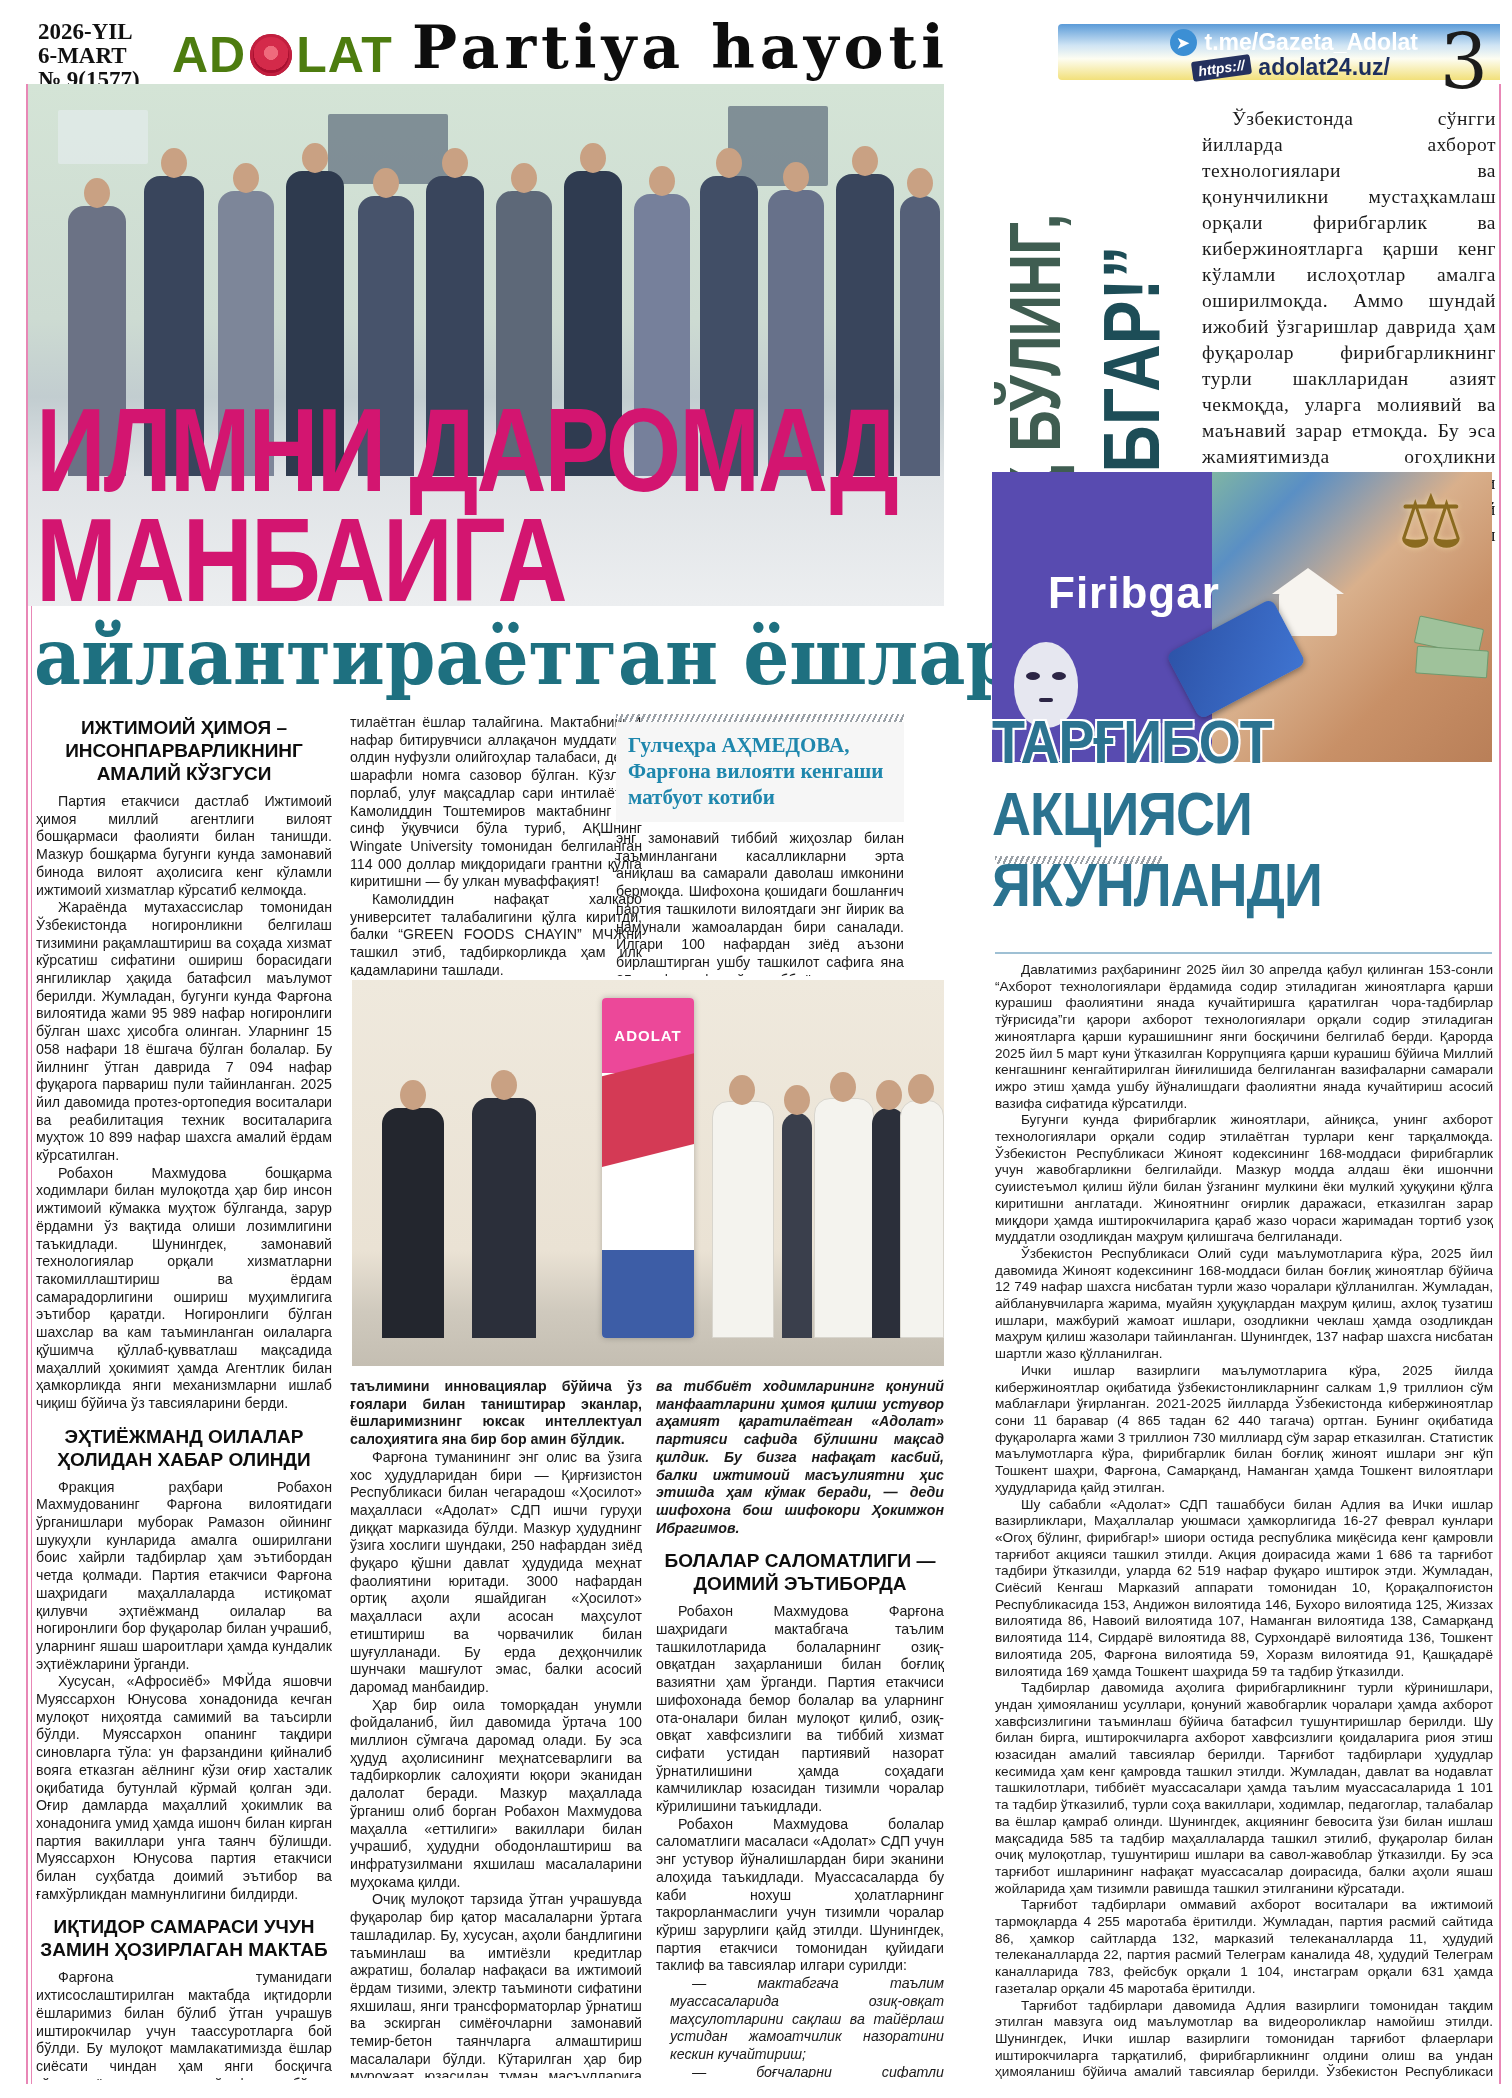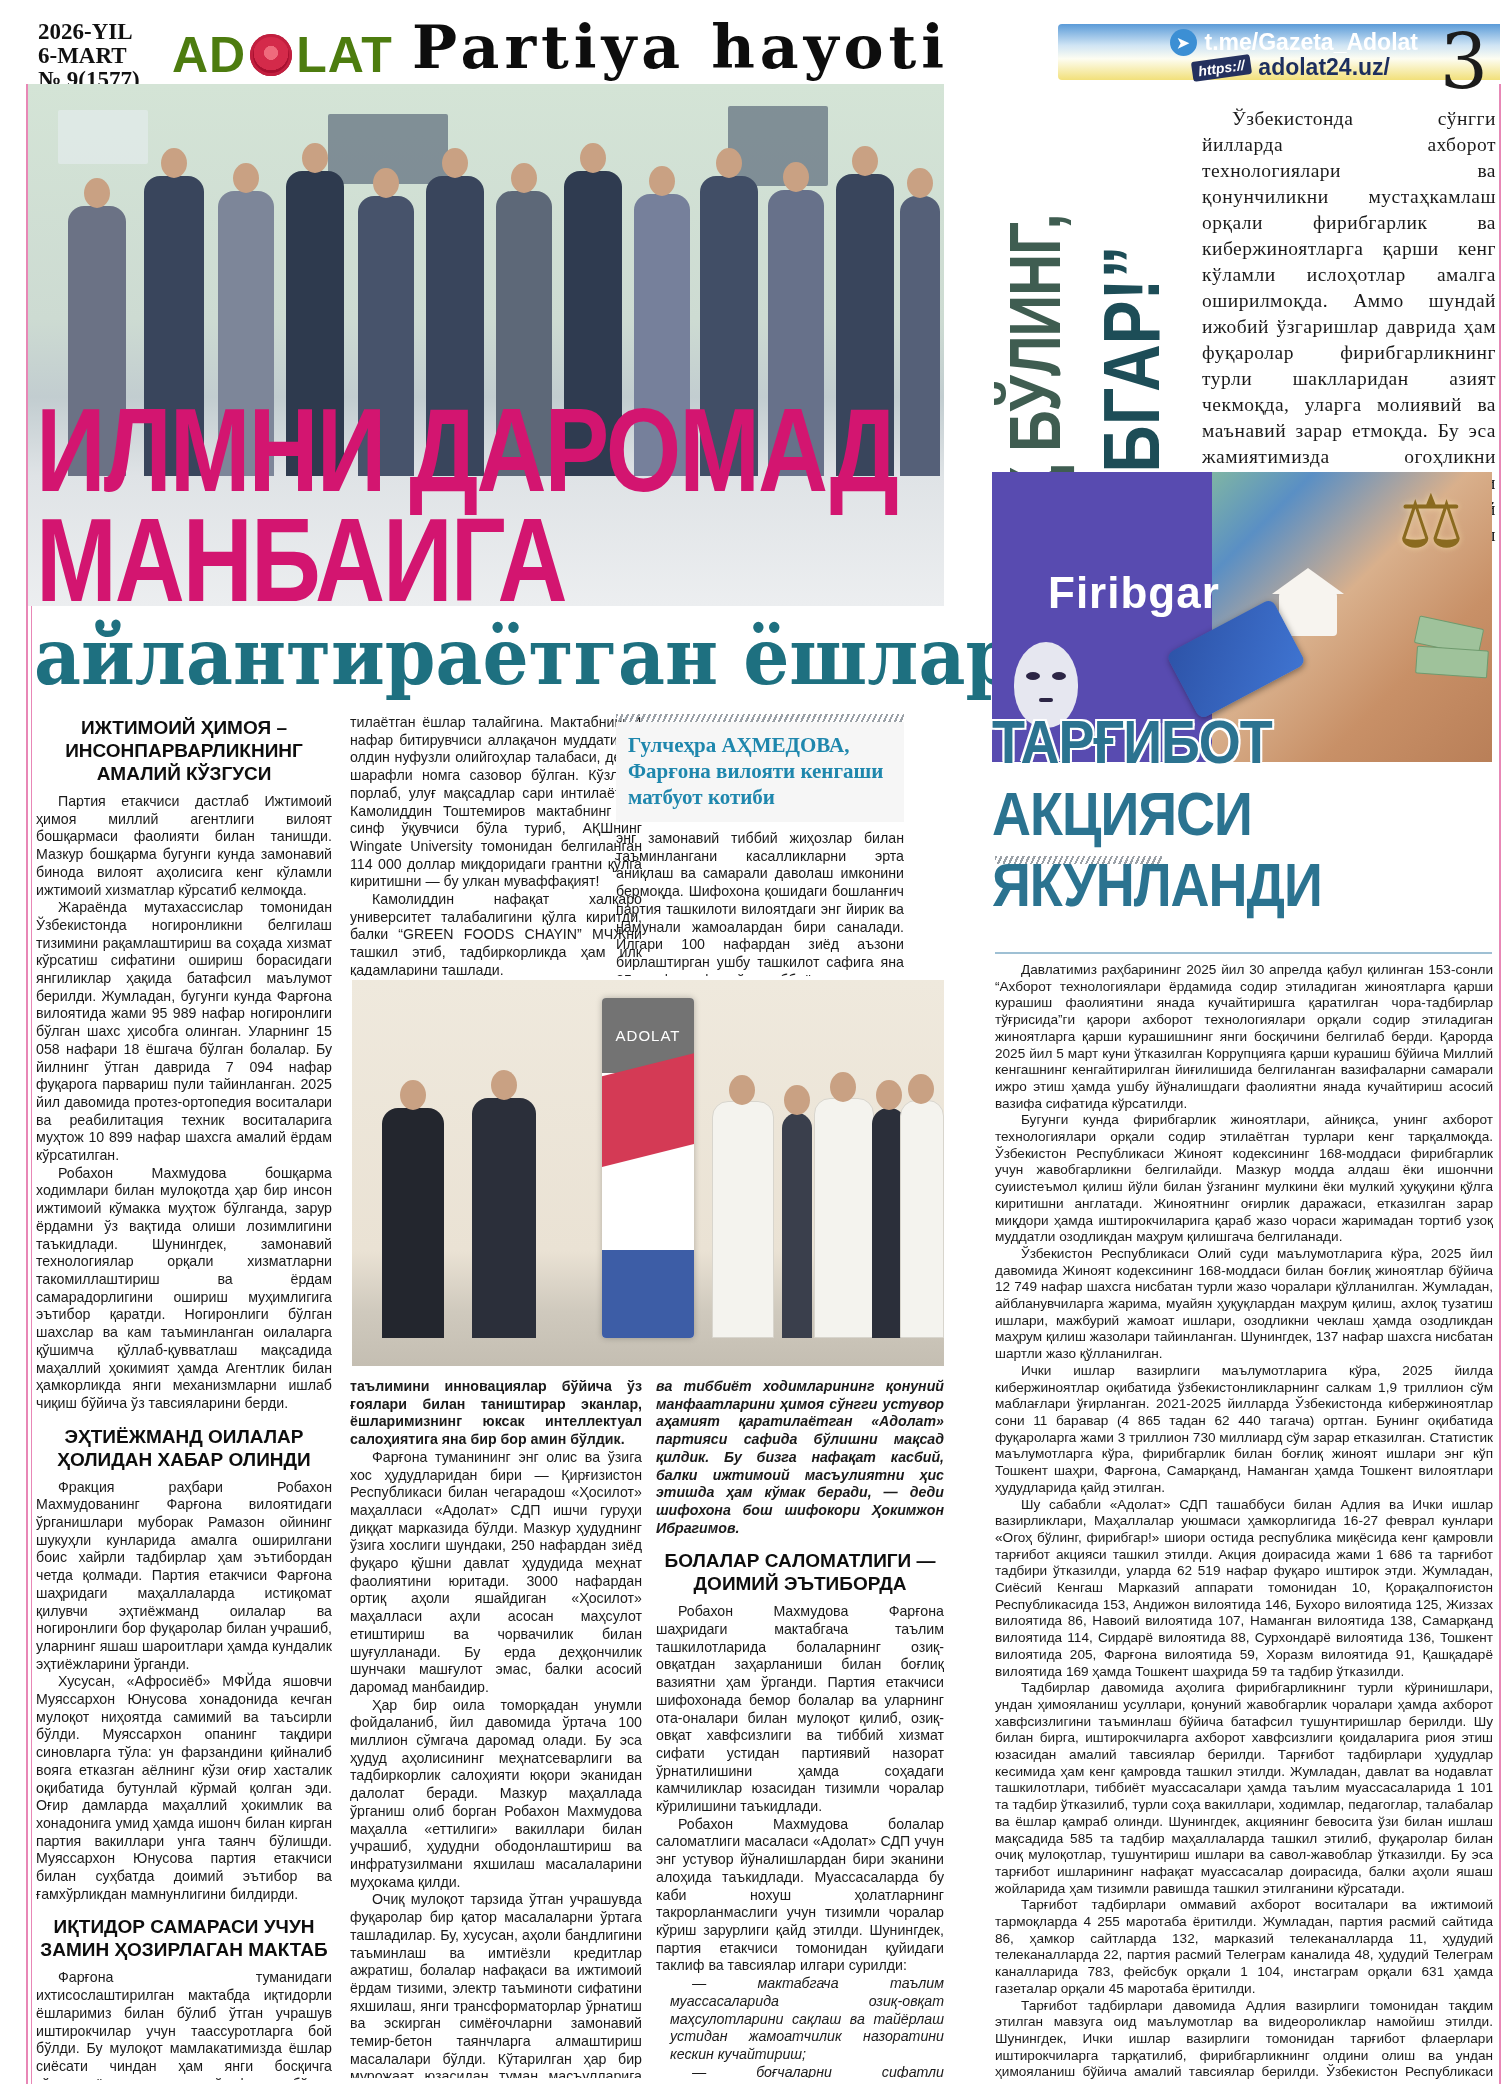--- a/index.html
+++ b/index.html
@@ -23,22 +23,22 @@
   .https-badge{background:#24315e;color:#fff;font-style:italic;font-size:14px;font-weight:700;
                padding:2px 6px;border-radius:3px;transform:rotate(-8deg);display:inline-block;}
   .pageno{font-family:"DejaVu Serif",serif;font-size:76px;font-weight:400;color:#1c1c1c;line-height:60px;}
   
   .photo1{background:linear-gradient(180deg,#d4e4d6 0%,#cddbd2 45%,#c2cdd0 60%,#dfe3e6 75%,#eceef0 100%);overflow:hidden;}
   .photo2{background:linear-gradient(180deg,#efe9dd 0%,#eae2d4 70%,#cfc9bd 86%,#c4beb2 100%);overflow:hidden;}
   .person{position:absolute;border-radius:16px 16px 0 0;}
   .head{position:absolute;border-radius:50%;background:#c9a183;}
   .frame{position:absolute;background:#3d4a63;opacity:.55;border-radius:2px;}
   .banner{position:absolute;background:#fff;border-radius:4px;overflow:hidden;box-shadow:0 0 6px rgba(0,0,0,.25);}
-  .banner .b-top{height:22%;background:#737373;display:flex;align-items:center;justify-content:center;
-                 color:#fff;font-weight:400;font-size:15px;letter-spacing:1px;}
+  .banner .b-top{height:22%;background:#ec4899;display:flex;align-items:center;justify-content:center;
+                 color:#fff;font-weight:700;font-size:15px;letter-spacing:1px;}
   .banner .b-red{position:absolute;left:-20%;top:20%;width:140%;height:26%;background:#d43a55;transform:rotate(-14deg);}
   .banner .b-bot{position:absolute;bottom:0;width:100%;height:26%;background:#3d5da6;}
   
   .mag{font-weight:800;color:#d31570;font-size:97px;letter-spacing:-2px;line-height:95px;
        transform:scale(1,1.22);transform-origin:0 0;white-space:nowrap;}
   .teal-sub{font-family:"DejaVu Serif",serif;font-weight:700;color:#1e7080;font-size:74px;
             letter-spacing:0px;white-space:nowrap;transform:scale(.98,1.05);transform-origin:0 0;}
   
   .tcol{overflow:hidden;font-size:14.2px;line-height:17.7px;text-align:justify;}
   .tcol p{margin:0;text-indent:22px;}
@@ -220,21 +220,21 @@
     <p class="cap">таълимини инновациялар бўйича ўз ғоялари билан таништирар эканлар, ёшларимизнинг юксак интеллектуал салоҳиятига яна бир бор амин бўлдик.</p>
     <div>
         <p>Фарғона туманининг энг олис ва ўзига хос ҳудудларидан бири — Қирғизистон Республикаси билан чегарадош «Ҳосилот» маҳалласи «Адолат» СДП ишчи гуруҳи диққат марказида бўлди. Мазкур ҳудуднинг ўзига хослиги шундаки, 250 нафардан зиёд фуқаро қўшни давлат ҳудудида меҳнат фаолиятини юритади. 3000 нафардан ортиқ аҳоли яшайдиган «Ҳосилот» маҳалласи аҳли асосан маҳсулот етиштириш ва чорвачилик билан шуғулланади. Бу ерда деҳқончилик шунчаки машғулот эмас, балки асосий даромад манбаидир.</p>
         <p>Ҳар бир оила томорқадан унумли фойдаланиб, йил давомида ўртача 100 миллион сўмгача даромад олади. Бу эса ҳудуд аҳолисининг меҳнатсеварлиги ва тадбиркорлик салоҳияти юқори эканидан далолат беради. Мазкур маҳаллада ўрганиш олиб борган Робахон Махмудова маҳалла «еттилиги» вакиллари билан учрашиб, ҳудудни ободонлаштириш ва инфратузилмани яхшилаш масалаларини муҳокама қилди.</p>
         <p>Очиқ мулоқот тарзида ўтган учрашувда фуқаролар бир қатор масалаларни ўртага ташладилар. Бу, хусусан, аҳоли бандлигини таъминлаш ва имтиёзли кредитлар ажратиш, болалар нафақаси ва ижтимоий ёрдам тизими, электр таъминоти сифатини яхшилаш, янги трансформаторлар ўрнатиш ва эскирган симёғочларни замонавий темир-бетон таянчларга алмаштириш масалалари бўлди. Кўтарилган ҳар бир мурожаат юзасидан туман масъулларига тегишли тавсиялар берилди.</p>
       </div>
 
   </div>
 
   <div class="abs tcol" style="left:656px;top:1378px;width:288px;height:700px;">
-    <p class="capem">ва тиббиёт ходимларининг қонуний манфаатларини ҳимоя сўнгги устувор аҳамият қаратилаётган «Адолат» партияси сафида бўлишни мақсад қилдик. Бу бизга нафақат касбий, балки ижтимоий масъулиятни ҳис этишда ҳам кўмак беради, — деди шифохона бош шифокори Ҳокимжон Ибрагимов.</p>
+    <p class="capem">ва тиббиёт ходимларининг қонуний манфаатларини ҳимоя қилиш устувор аҳамият қаратилаётган «Адолат» партияси сафида бўлишни мақсад қилдик. Бу бизга нафақат касбий, балки ижтимоий масъулиятни ҳис этишда ҳам кўмак беради, — деди шифохона бош шифокори Ҳокимжон Ибрагимов.</p>
     <h3 class="colhead">БОЛАЛАР САЛОМАТЛИГИ —
 ДОИМИЙ ЭЪТИБОРДА</h3>
     <div>
         <p>Робахон Махмудова Фарғона шаҳридаги мактабгача таълим ташкилотларида болаларнинг озиқ-овқатдан заҳарланиши билан боғлиқ вазиятни ҳам ўрганди. Партия етакчиси шифохонада бемор болалар ва уларнинг ота-оналари билан мулоқот қилиб, озиқ-овқат хавфсизлиги ва тиббий хизмат сифати устидан партиявий назорат ўрнатилишини ҳамда соҳадаги камчиликлар юзасидан тизимли чоралар кўрилишини таъкидлади.</p>
         <p>Робахон Махмудова болалар саломатлиги масаласи «Адолат» СДП учун энг устувор йўналишлардан бири эканини алоҳида таъкидлади. Муассасаларда бу каби нохуш ҳолатларнинг такрорланмаслиги учун тизимли чоралар кўриш зарурлиги қайд этилди. Шунингдек, партия етакчиси томонидан қуйидаги таклиф ва тавсиялар илгари сурилди:</p>
         <p class="em">— мактабгача таълим муассасаларида озиқ-овқат маҳсулотларини сақлаш ва тайёрлаш устидан жамоатчилик назоратини кескин кучайтириш;</p>
         <p class="em">— боғчаларни сифатли маҳсулотлар билан таъминловчиларнинг масъулиятларини ҳуқуқий жиҳатдан ошириш;</p>
       </div>
   </div>
 

